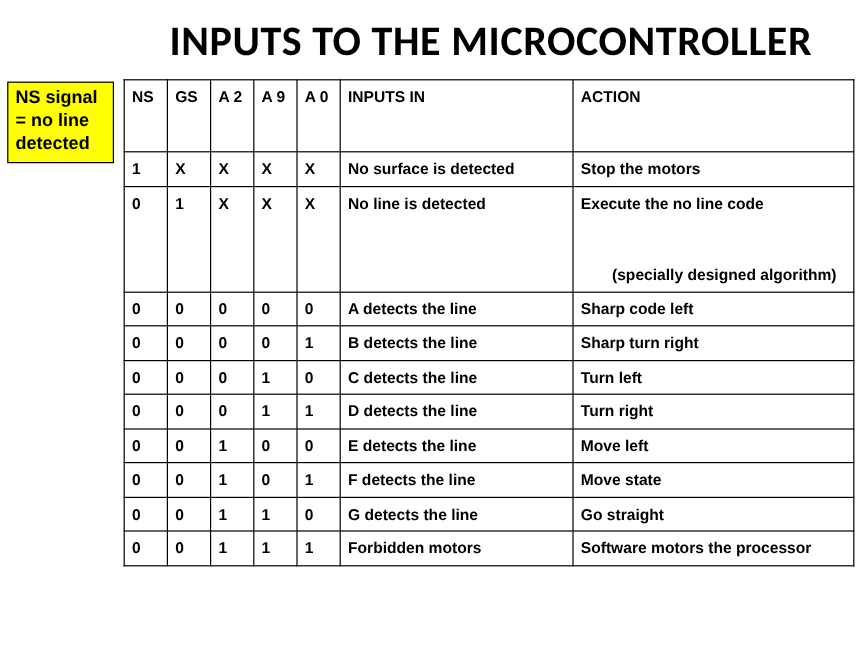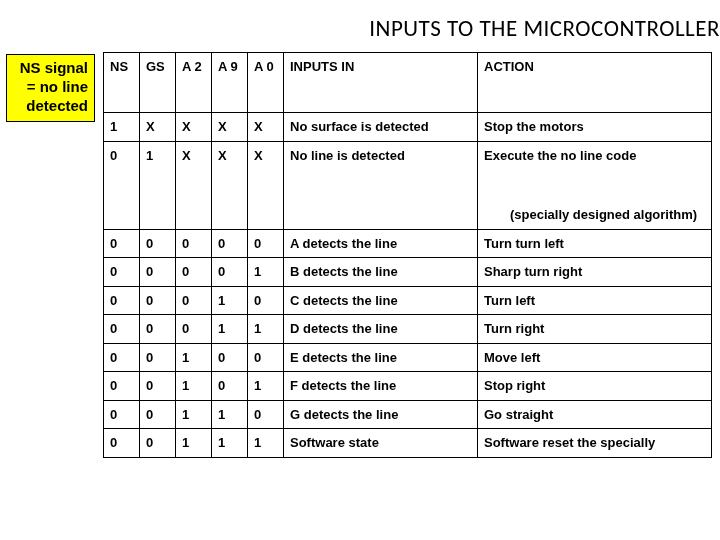--- a/index.html
+++ b/index.html
@@ -6,43 +6,42 @@
   body {
     margin: 0;
     padding: 0;
     width: 720px;
     height: 540px;
     background: #fff;
     font-family: Calibri, Arial, sans-serif;
     color: #000;
   }
   .title {
-    font-size: 23px;
-    font-weight: 400;
-    text-align: right;
+    font-size: 35px;
+    font-weight: 700;
+    text-align: center;
     padding: 14px 0 10px 98px;
     letter-spacing: 0.5px;
   }
   .layout {
     display: flex;
     align-items: flex-start;
     padding: 0 8px 0 6px;
   }
   .note {
     width: 90px;
     background: #ffff00;
     border: 1px solid #000;
     font-family: Verdana, Arial, sans-serif;
     font-size: 15px;
     font-weight: 700;
     line-height: 1.25;
     padding: 4px 6px 6px 6px;
     margin-right: 8px;
     margin-top: 2px;
-    text-align: right;
   }
   table {
     border-collapse: collapse;
     width: 608px;
     table-layout: fixed;
   }
   th, td {
     border: 1px solid #000;
     font-family: Verdana, Arial, sans-serif;
     font-size: 13px;
@@ -111,21 +110,21 @@
           <td>No line is detected</td>
           <td>Execute the no line code<span class="indent">(specially designed algorithm)</span></td>
         </tr>
         <tr>
           <td>0</td>
           <td>0</td>
           <td>0</td>
           <td>0</td>
           <td>0</td>
           <td>A detects the line</td>
-          <td>Turn turn left</td>
+          <td>Sharp code left</td>
         </tr>
         <tr>
           <td>0</td>
           <td>0</td>
           <td>0</td>
           <td>0</td>
           <td>1</td>
           <td>B detects the line</td>
           <td>Sharp turn right</td>
         </tr>
@@ -156,35 +155,35 @@
           <td>E detects the line</td>
           <td>Move left</td>
         </tr>
         <tr>
           <td>0</td>
           <td>0</td>
           <td>1</td>
           <td>0</td>
           <td>1</td>
           <td>F detects the line</td>
-          <td>Stop right</td>
+          <td>Move state</td>
         </tr>
         <tr>
           <td>0</td>
           <td>0</td>
           <td>1</td>
           <td>1</td>
           <td>0</td>
           <td>G detects the line</td>
           <td>Go straight</td>
         </tr>
         <tr>
           <td>0</td>
           <td>0</td>
           <td>1</td>
           <td>1</td>
           <td>1</td>
-          <td>Software state</td>
-          <td class="justify">Software reset the specially</td>
+          <td>Forbidden motors</td>
+          <td class="justify">Software motors the processor</td>
         </tr>
       </tbody>
   </table>
 </div>
 
 </body></html>

